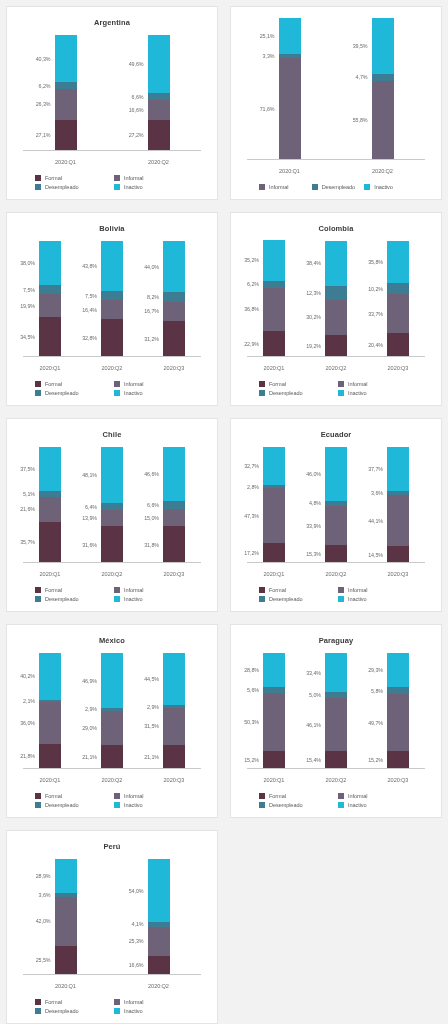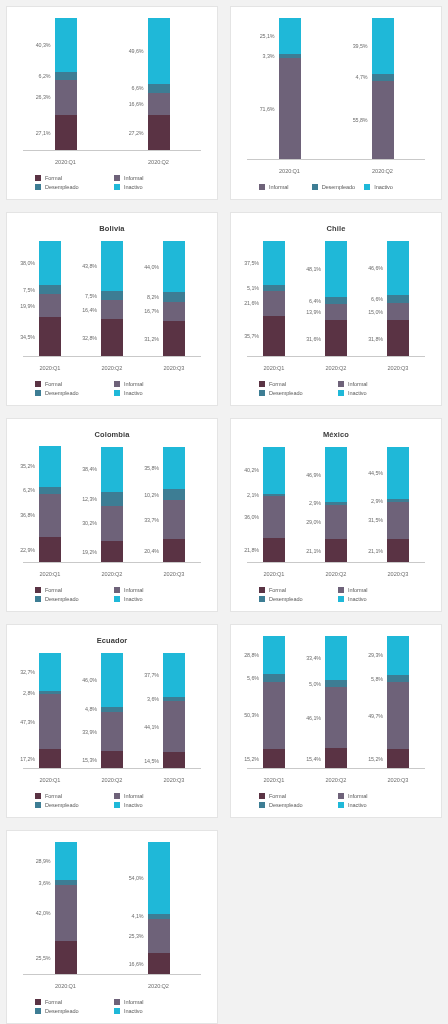--- a/index.html
+++ b/index.html
@@ -137,20 +137,21 @@
   }
   .legend-label { white-space: nowrap; letter-spacing: -0.1px; }
   .filler-cell { width: 224px; height: 206px; }
 </style>
 </head>
 <body>
 
 <div id="grid">
     <div class="panel-cell">
       <div class="panel">
+        <div class="panel-title">Argentina</div>
         <div class="plot">
           <div class="bars">
             <div class="bar-slot">
               <div class="bar" style="height: 97.9412%;">
                 <div class="seg" style="background: rgb(90, 51, 68); height: 27.1271%;">
                   <span class="seg-label">27,1%</span>
                 </div>
                 <div class="seg" style="background: rgb(110, 98, 121); height: 26.3263%;">
                   <span class="seg-label">26,3%</span>
                 </div>
@@ -334,68 +335,68 @@
           </div>
           <div class="legend-item">
             <span class="swatch" style="background: rgb(31, 184, 216);"></span>
             <span class="legend-label">Inactivo</span>
           </div>
         </div>
       </div>
     </div>
     <div class="panel-cell">
       <div class="panel">
-        <div class="panel-title">Chile</div>
+        <div class="panel-title">Colombia</div>
         <div class="plot">
           <div class="bars">
             <div class="bar-slot">
-              <div class="bar" style="height: 97.9412%;">
-                <div class="seg" style="background: rgb(90, 51, 68); height: 35.7357%;">
-                  <span class="seg-label">35,7%</span>
-                </div>
-                <div class="seg" style="background: rgb(110, 98, 121); height: 21.6216%;">
-                  <span class="seg-label">21,6%</span>
-                </div>
-                <div class="seg" style="background: rgb(61, 125, 148); height: 5.10511%;">
-                  <span class="seg-label">5,1%</span>
-                </div>
-                <div class="seg" style="background: rgb(31, 184, 216); height: 37.5375%;">
-                  <span class="seg-label">37,5%</span>
-                </div>
-              </div>
-            </div>
-            <div class="bar-slot">
-              <div class="bar" style="height: 98.0392%;">
-                <div class="seg" style="background: rgb(90, 51, 68); height: 31.6%;">
-                  <span class="seg-label">31,6%</span>
-                </div>
-                <div class="seg" style="background: rgb(110, 98, 121); height: 13.9%;">
-                  <span class="seg-label">13,9%</span>
-                </div>
-                <div class="seg" style="background: rgb(61, 125, 148); height: 6.4%;">
-                  <span class="seg-label">6,4%</span>
-                </div>
-                <div class="seg" style="background: rgb(31, 184, 216); height: 48.1%;">
-                  <span class="seg-label">48,1%</span>
-                </div>
-              </div>
-            </div>
-            <div class="bar-slot">
-              <div class="bar" style="height: 98.0392%;">
-                <div class="seg" style="background: rgb(90, 51, 68); height: 31.8%;">
-                  <span class="seg-label">31,8%</span>
-                </div>
-                <div class="seg" style="background: rgb(110, 98, 121); height: 15%;">
-                  <span class="seg-label">15,0%</span>
-                </div>
-                <div class="seg" style="background: rgb(61, 125, 148); height: 6.6%;">
-                  <span class="seg-label">6,6%</span>
-                </div>
-                <div class="seg" style="background: rgb(31, 184, 216); height: 46.6%;">
-                  <span class="seg-label">46,6%</span>
+              <div class="bar" style="height: 99.1176%;">
+                <div class="seg" style="background: rgb(90, 51, 68); height: 22.6508%;">
+                  <span class="seg-label">22,9%</span>
+                </div>
+                <div class="seg" style="background: rgb(110, 98, 121); height: 36.3996%;">
+                  <span class="seg-label">36,8%</span>
+                </div>
+                <div class="seg" style="background: rgb(61, 125, 148); height: 6.13254%;">
+                  <span class="seg-label">6,2%</span>
+                </div>
+                <div class="seg" style="background: rgb(31, 184, 216); height: 34.817%;">
+                  <span class="seg-label">35,2%</span>
+                </div>
+              </div>
+            </div>
+            <div class="bar-slot">
+              <div class="bar" style="height: 98.1373%;">
+                <div class="seg" style="background: rgb(90, 51, 68); height: 19.1808%;">
+                  <span class="seg-label">19,2%</span>
+                </div>
+                <div class="seg" style="background: rgb(110, 98, 121); height: 30.1698%;">
+                  <span class="seg-label">30,2%</span>
+                </div>
+                <div class="seg" style="background: rgb(61, 125, 148); height: 12.2877%;">
+                  <span class="seg-label">12,3%</span>
+                </div>
+                <div class="seg" style="background: rgb(31, 184, 216); height: 38.3616%;">
+                  <span class="seg-label">38,4%</span>
+                </div>
+              </div>
+            </div>
+            <div class="bar-slot">
+              <div class="bar" style="height: 98.1373%;">
+                <div class="seg" style="background: rgb(90, 51, 68); height: 20.3796%;">
+                  <span class="seg-label">20,4%</span>
+                </div>
+                <div class="seg" style="background: rgb(110, 98, 121); height: 33.6663%;">
+                  <span class="seg-label">33,7%</span>
+                </div>
+                <div class="seg" style="background: rgb(61, 125, 148); height: 10.1898%;">
+                  <span class="seg-label">10,2%</span>
+                </div>
+                <div class="seg" style="background: rgb(31, 184, 216); height: 35.7642%;">
+                  <span class="seg-label">35,8%</span>
                 </div>
               </div>
             </div>
           </div>
           <div class="axis-line"></div>
           <div class="xticks">
             <div class="xtick">2020:Q1</div>
             <div class="xtick">2020:Q2</div>
             <div class="xtick">2020:Q3</div>
           </div>
@@ -415,68 +416,149 @@
           </div>
           <div class="legend-item">
             <span class="swatch" style="background: rgb(31, 184, 216);"></span>
             <span class="legend-label">Inactivo</span>
           </div>
         </div>
       </div>
     </div>
     <div class="panel-cell">
       <div class="panel">
-        <div class="panel-title">Colombia</div>
+        <div class="panel-title">Chile</div>
         <div class="plot">
           <div class="bars">
             <div class="bar-slot">
-              <div class="bar" style="height: 99.1176%;">
-                <div class="seg" style="background: rgb(90, 51, 68); height: 22.6508%;">
-                  <span class="seg-label">22,9%</span>
-                </div>
-                <div class="seg" style="background: rgb(110, 98, 121); height: 36.3996%;">
-                  <span class="seg-label">36,8%</span>
-                </div>
-                <div class="seg" style="background: rgb(61, 125, 148); height: 6.13254%;">
-                  <span class="seg-label">6,2%</span>
-                </div>
-                <div class="seg" style="background: rgb(31, 184, 216); height: 34.817%;">
-                  <span class="seg-label">35,2%</span>
-                </div>
-              </div>
-            </div>
-            <div class="bar-slot">
-              <div class="bar" style="height: 98.1373%;">
-                <div class="seg" style="background: rgb(90, 51, 68); height: 19.1808%;">
-                  <span class="seg-label">19,2%</span>
-                </div>
-                <div class="seg" style="background: rgb(110, 98, 121); height: 30.1698%;">
-                  <span class="seg-label">30,2%</span>
-                </div>
-                <div class="seg" style="background: rgb(61, 125, 148); height: 12.2877%;">
-                  <span class="seg-label">12,3%</span>
-                </div>
-                <div class="seg" style="background: rgb(31, 184, 216); height: 38.3616%;">
-                  <span class="seg-label">38,4%</span>
-                </div>
-              </div>
-            </div>
-            <div class="bar-slot">
-              <div class="bar" style="height: 98.1373%;">
-                <div class="seg" style="background: rgb(90, 51, 68); height: 20.3796%;">
-                  <span class="seg-label">20,4%</span>
-                </div>
-                <div class="seg" style="background: rgb(110, 98, 121); height: 33.6663%;">
-                  <span class="seg-label">33,7%</span>
-                </div>
-                <div class="seg" style="background: rgb(61, 125, 148); height: 10.1898%;">
-                  <span class="seg-label">10,2%</span>
-                </div>
-                <div class="seg" style="background: rgb(31, 184, 216); height: 35.7642%;">
-                  <span class="seg-label">35,8%</span>
+              <div class="bar" style="height: 97.9412%;">
+                <div class="seg" style="background: rgb(90, 51, 68); height: 35.7357%;">
+                  <span class="seg-label">35,7%</span>
+                </div>
+                <div class="seg" style="background: rgb(110, 98, 121); height: 21.6216%;">
+                  <span class="seg-label">21,6%</span>
+                </div>
+                <div class="seg" style="background: rgb(61, 125, 148); height: 5.10511%;">
+                  <span class="seg-label">5,1%</span>
+                </div>
+                <div class="seg" style="background: rgb(31, 184, 216); height: 37.5375%;">
+                  <span class="seg-label">37,5%</span>
+                </div>
+              </div>
+            </div>
+            <div class="bar-slot">
+              <div class="bar" style="height: 98.0392%;">
+                <div class="seg" style="background: rgb(90, 51, 68); height: 31.6%;">
+                  <span class="seg-label">31,6%</span>
+                </div>
+                <div class="seg" style="background: rgb(110, 98, 121); height: 13.9%;">
+                  <span class="seg-label">13,9%</span>
+                </div>
+                <div class="seg" style="background: rgb(61, 125, 148); height: 6.4%;">
+                  <span class="seg-label">6,4%</span>
+                </div>
+                <div class="seg" style="background: rgb(31, 184, 216); height: 48.1%;">
+                  <span class="seg-label">48,1%</span>
+                </div>
+              </div>
+            </div>
+            <div class="bar-slot">
+              <div class="bar" style="height: 98.0392%;">
+                <div class="seg" style="background: rgb(90, 51, 68); height: 31.8%;">
+                  <span class="seg-label">31,8%</span>
+                </div>
+                <div class="seg" style="background: rgb(110, 98, 121); height: 15%;">
+                  <span class="seg-label">15,0%</span>
+                </div>
+                <div class="seg" style="background: rgb(61, 125, 148); height: 6.6%;">
+                  <span class="seg-label">6,6%</span>
+                </div>
+                <div class="seg" style="background: rgb(31, 184, 216); height: 46.6%;">
+                  <span class="seg-label">46,6%</span>
+                </div>
+              </div>
+            </div>
+          </div>
+          <div class="axis-line"></div>
+          <div class="xticks">
+            <div class="xtick">2020:Q1</div>
+            <div class="xtick">2020:Q2</div>
+            <div class="xtick">2020:Q3</div>
+          </div>
+        </div>
+        <div class="legend four">
+          <div class="legend-item">
+            <span class="swatch" style="background: rgb(90, 51, 68);"></span>
+            <span class="legend-label">Formal</span>
+          </div>
+          <div class="legend-item">
+            <span class="swatch" style="background: rgb(110, 98, 121);"></span>
+            <span class="legend-label">Informal</span>
+          </div>
+          <div class="legend-item">
+            <span class="swatch" style="background: rgb(61, 125, 148);"></span>
+            <span class="legend-label">Desempleado</span>
+          </div>
+          <div class="legend-item">
+            <span class="swatch" style="background: rgb(31, 184, 216);"></span>
+            <span class="legend-label">Inactivo</span>
+          </div>
+        </div>
+      </div>
+    </div>
+    <div class="panel-cell">
+      <div class="panel">
+        <div class="panel-title">Ecuador</div>
+        <div class="plot">
+          <div class="bars">
+            <div class="bar-slot">
+              <div class="bar" style="height: 98.0392%;">
+                <div class="seg" style="background: rgb(90, 51, 68); height: 17.2%;">
+                  <span class="seg-label">17,2%</span>
+                </div>
+                <div class="seg" style="background: rgb(110, 98, 121); height: 47.3%;">
+                  <span class="seg-label">47,3%</span>
+                </div>
+                <div class="seg" style="background: rgb(61, 125, 148); height: 2.8%;">
+                  <span class="seg-label">2,8%</span>
+                </div>
+                <div class="seg" style="background: rgb(31, 184, 216); height: 32.7%;">
+                  <span class="seg-label">32,7%</span>
+                </div>
+              </div>
+            </div>
+            <div class="bar-slot">
+              <div class="bar" style="height: 98.0392%;">
+                <div class="seg" style="background: rgb(90, 51, 68); height: 15.3%;">
+                  <span class="seg-label">15,3%</span>
+                </div>
+                <div class="seg" style="background: rgb(110, 98, 121); height: 33.9%;">
+                  <span class="seg-label">33,9%</span>
+                </div>
+                <div class="seg" style="background: rgb(61, 125, 148); height: 4.8%;">
+                  <span class="seg-label">4,8%</span>
+                </div>
+                <div class="seg" style="background: rgb(31, 184, 216); height: 46%;">
+                  <span class="seg-label">46,0%</span>
+                </div>
+              </div>
+            </div>
+            <div class="bar-slot">
+              <div class="bar" style="height: 97.9412%;">
+                <div class="seg" style="background: rgb(90, 51, 68); height: 14.5145%;">
+                  <span class="seg-label">14,5%</span>
+                </div>
+                <div class="seg" style="background: rgb(110, 98, 121); height: 44.1441%;">
+                  <span class="seg-label">44,1%</span>
+                </div>
+                <div class="seg" style="background: rgb(61, 125, 148); height: 3.6036%;">
+                  <span class="seg-label">3,6%</span>
+                </div>
+                <div class="seg" style="background: rgb(31, 184, 216); height: 37.7377%;">
+                  <span class="seg-label">37,7%</span>
                 </div>
               </div>
             </div>
           </div>
           <div class="axis-line"></div>
           <div class="xticks">
             <div class="xtick">2020:Q1</div>
             <div class="xtick">2020:Q2</div>
             <div class="xtick">2020:Q3</div>
           </div>
@@ -577,68 +659,68 @@
           </div>
           <div class="legend-item">
             <span class="swatch" style="background: rgb(31, 184, 216);"></span>
             <span class="legend-label">Inactivo</span>
           </div>
         </div>
       </div>
     </div>
     <div class="panel-cell">
       <div class="panel">
-        <div class="panel-title">Ecuador</div>
+        <div class="panel-title">Paraguay</div>
         <div class="plot">
           <div class="bars">
             <div class="bar-slot">
-              <div class="bar" style="height: 98.0392%;">
-                <div class="seg" style="background: rgb(90, 51, 68); height: 17.2%;">
-                  <span class="seg-label">17,2%</span>
-                </div>
-                <div class="seg" style="background: rgb(110, 98, 121); height: 47.3%;">
-                  <span class="seg-label">47,3%</span>
-                </div>
-                <div class="seg" style="background: rgb(61, 125, 148); height: 2.8%;">
-                  <span class="seg-label">2,8%</span>
-                </div>
-                <div class="seg" style="background: rgb(31, 184, 216); height: 32.7%;">
-                  <span class="seg-label">32,7%</span>
-                </div>
-              </div>
-            </div>
-            <div class="bar-slot">
-              <div class="bar" style="height: 98.0392%;">
-                <div class="seg" style="background: rgb(90, 51, 68); height: 15.3%;">
-                  <span class="seg-label">15,3%</span>
-                </div>
-                <div class="seg" style="background: rgb(110, 98, 121); height: 33.9%;">
-                  <span class="seg-label">33,9%</span>
-                </div>
-                <div class="seg" style="background: rgb(61, 125, 148); height: 4.8%;">
-                  <span class="seg-label">4,8%</span>
-                </div>
-                <div class="seg" style="background: rgb(31, 184, 216); height: 46%;">
-                  <span class="seg-label">46,0%</span>
-                </div>
-              </div>
-            </div>
-            <div class="bar-slot">
               <div class="bar" style="height: 97.9412%;">
-                <div class="seg" style="background: rgb(90, 51, 68); height: 14.5145%;">
-                  <span class="seg-label">14,5%</span>
-                </div>
-                <div class="seg" style="background: rgb(110, 98, 121); height: 44.1441%;">
-                  <span class="seg-label">44,1%</span>
-                </div>
-                <div class="seg" style="background: rgb(61, 125, 148); height: 3.6036%;">
-                  <span class="seg-label">3,6%</span>
-                </div>
-                <div class="seg" style="background: rgb(31, 184, 216); height: 37.7377%;">
-                  <span class="seg-label">37,7%</span>
+                <div class="seg" style="background: rgb(90, 51, 68); height: 15.2152%;">
+                  <span class="seg-label">15,2%</span>
+                </div>
+                <div class="seg" style="background: rgb(110, 98, 121); height: 50.3504%;">
+                  <span class="seg-label">50,3%</span>
+                </div>
+                <div class="seg" style="background: rgb(61, 125, 148); height: 5.60561%;">
+                  <span class="seg-label">5,6%</span>
+                </div>
+                <div class="seg" style="background: rgb(31, 184, 216); height: 28.8288%;">
+                  <span class="seg-label">28,8%</span>
+                </div>
+              </div>
+            </div>
+            <div class="bar-slot">
+              <div class="bar" style="height: 97.9412%;">
+                <div class="seg" style="background: rgb(90, 51, 68); height: 15.4154%;">
+                  <span class="seg-label">15,4%</span>
+                </div>
+                <div class="seg" style="background: rgb(110, 98, 121); height: 46.1461%;">
+                  <span class="seg-label">46,1%</span>
+                </div>
+                <div class="seg" style="background: rgb(61, 125, 148); height: 5.005%;">
+                  <span class="seg-label">5,0%</span>
+                </div>
+                <div class="seg" style="background: rgb(31, 184, 216); height: 33.4334%;">
+                  <span class="seg-label">33,4%</span>
+                </div>
+              </div>
+            </div>
+            <div class="bar-slot">
+              <div class="bar" style="height: 98.0392%;">
+                <div class="seg" style="background: rgb(90, 51, 68); height: 15.2%;">
+                  <span class="seg-label">15,2%</span>
+                </div>
+                <div class="seg" style="background: rgb(110, 98, 121); height: 49.7%;">
+                  <span class="seg-label">49,7%</span>
+                </div>
+                <div class="seg" style="background: rgb(61, 125, 148); height: 5.8%;">
+                  <span class="seg-label">5,8%</span>
+                </div>
+                <div class="seg" style="background: rgb(31, 184, 216); height: 29.3%;">
+                  <span class="seg-label">29,3%</span>
                 </div>
               </div>
             </div>
           </div>
           <div class="axis-line"></div>
           <div class="xticks">
             <div class="xtick">2020:Q1</div>
             <div class="xtick">2020:Q2</div>
             <div class="xtick">2020:Q3</div>
           </div>
@@ -658,100 +740,21 @@
           </div>
           <div class="legend-item">
             <span class="swatch" style="background: rgb(31, 184, 216);"></span>
             <span class="legend-label">Inactivo</span>
           </div>
         </div>
       </div>
     </div>
     <div class="panel-cell">
       <div class="panel">
-        <div class="plot">
-          <div class="bars">
-            <div class="bar-slot">
-              <div class="bar" style="height: 97.9412%;">
-                <div class="seg" style="background: rgb(90, 51, 68); height: 15.2152%;">
-                  <span class="seg-label">15,2%</span>
-                </div>
-                <div class="seg" style="background: rgb(110, 98, 121); height: 50.3504%;">
-                  <span class="seg-label">50,3%</span>
-                </div>
-                <div class="seg" style="background: rgb(61, 125, 148); height: 5.60561%;">
-                  <span class="seg-label">5,6%</span>
-                </div>
-                <div class="seg" style="background: rgb(31, 184, 216); height: 28.8288%;">
-                  <span class="seg-label">28,8%</span>
-                </div>
-              </div>
-            </div>
-            <div class="bar-slot">
-              <div class="bar" style="height: 97.9412%;">
-                <div class="seg" style="background: rgb(90, 51, 68); height: 15.4154%;">
-                  <span class="seg-label">15,4%</span>
-                </div>
-                <div class="seg" style="background: rgb(110, 98, 121); height: 46.1461%;">
-                  <span class="seg-label">46,1%</span>
-                </div>
-                <div class="seg" style="background: rgb(61, 125, 148); height: 5.005%;">
-                  <span class="seg-label">5,0%</span>
-                </div>
-                <div class="seg" style="background: rgb(31, 184, 216); height: 33.4334%;">
-                  <span class="seg-label">33,4%</span>
-                </div>
-              </div>
-            </div>
-            <div class="bar-slot">
-              <div class="bar" style="height: 98.0392%;">
-                <div class="seg" style="background: rgb(90, 51, 68); height: 15.2%;">
-                  <span class="seg-label">15,2%</span>
-                </div>
-                <div class="seg" style="background: rgb(110, 98, 121); height: 49.7%;">
-                  <span class="seg-label">49,7%</span>
-                </div>
-                <div class="seg" style="background: rgb(61, 125, 148); height: 5.8%;">
-                  <span class="seg-label">5,8%</span>
-                </div>
-                <div class="seg" style="background: rgb(31, 184, 216); height: 29.3%;">
-                  <span class="seg-label">29,3%</span>
-                </div>
-              </div>
-            </div>
-          </div>
-          <div class="axis-line"></div>
-          <div class="xticks">
-            <div class="xtick">2020:Q1</div>
-            <div class="xtick">2020:Q2</div>
-            <div class="xtick">2020:Q3</div>
-          </div>
-        </div>
-        <div class="legend four">
-          <div class="legend-item">
-            <span class="swatch" style="background: rgb(90, 51, 68);"></span>
-            <span class="legend-label">Formal</span>
-          </div>
-          <div class="legend-item">
-            <span class="swatch" style="background: rgb(110, 98, 121);"></span>
-            <span class="legend-label">Informal</span>
-          </div>
-          <div class="legend-item">
-            <span class="swatch" style="background: rgb(61, 125, 148);"></span>
-            <span class="legend-label">Desempleado</span>
-          </div>
-          <div class="legend-item">
-            <span class="swatch" style="background: rgb(31, 184, 216);"></span>
-            <span class="legend-label">Inactivo</span>
-          </div>
-        </div>
-      </div>
-    </div>
-    <div class="panel-cell">
-      <div class="panel">
+        <div class="panel-title">Perú</div>
         <div class="plot">
           <div class="bars">
             <div class="bar-slot">
               <div class="bar" style="height: 98.0392%;">
                 <div class="seg" style="background: rgb(90, 51, 68); height: 25.5%;">
                   <span class="seg-label">25,5%</span>
                 </div>
                 <div class="seg" style="background: rgb(110, 98, 121); height: 42%;">
                   <span class="seg-label">42,0%</span>
                 </div>

